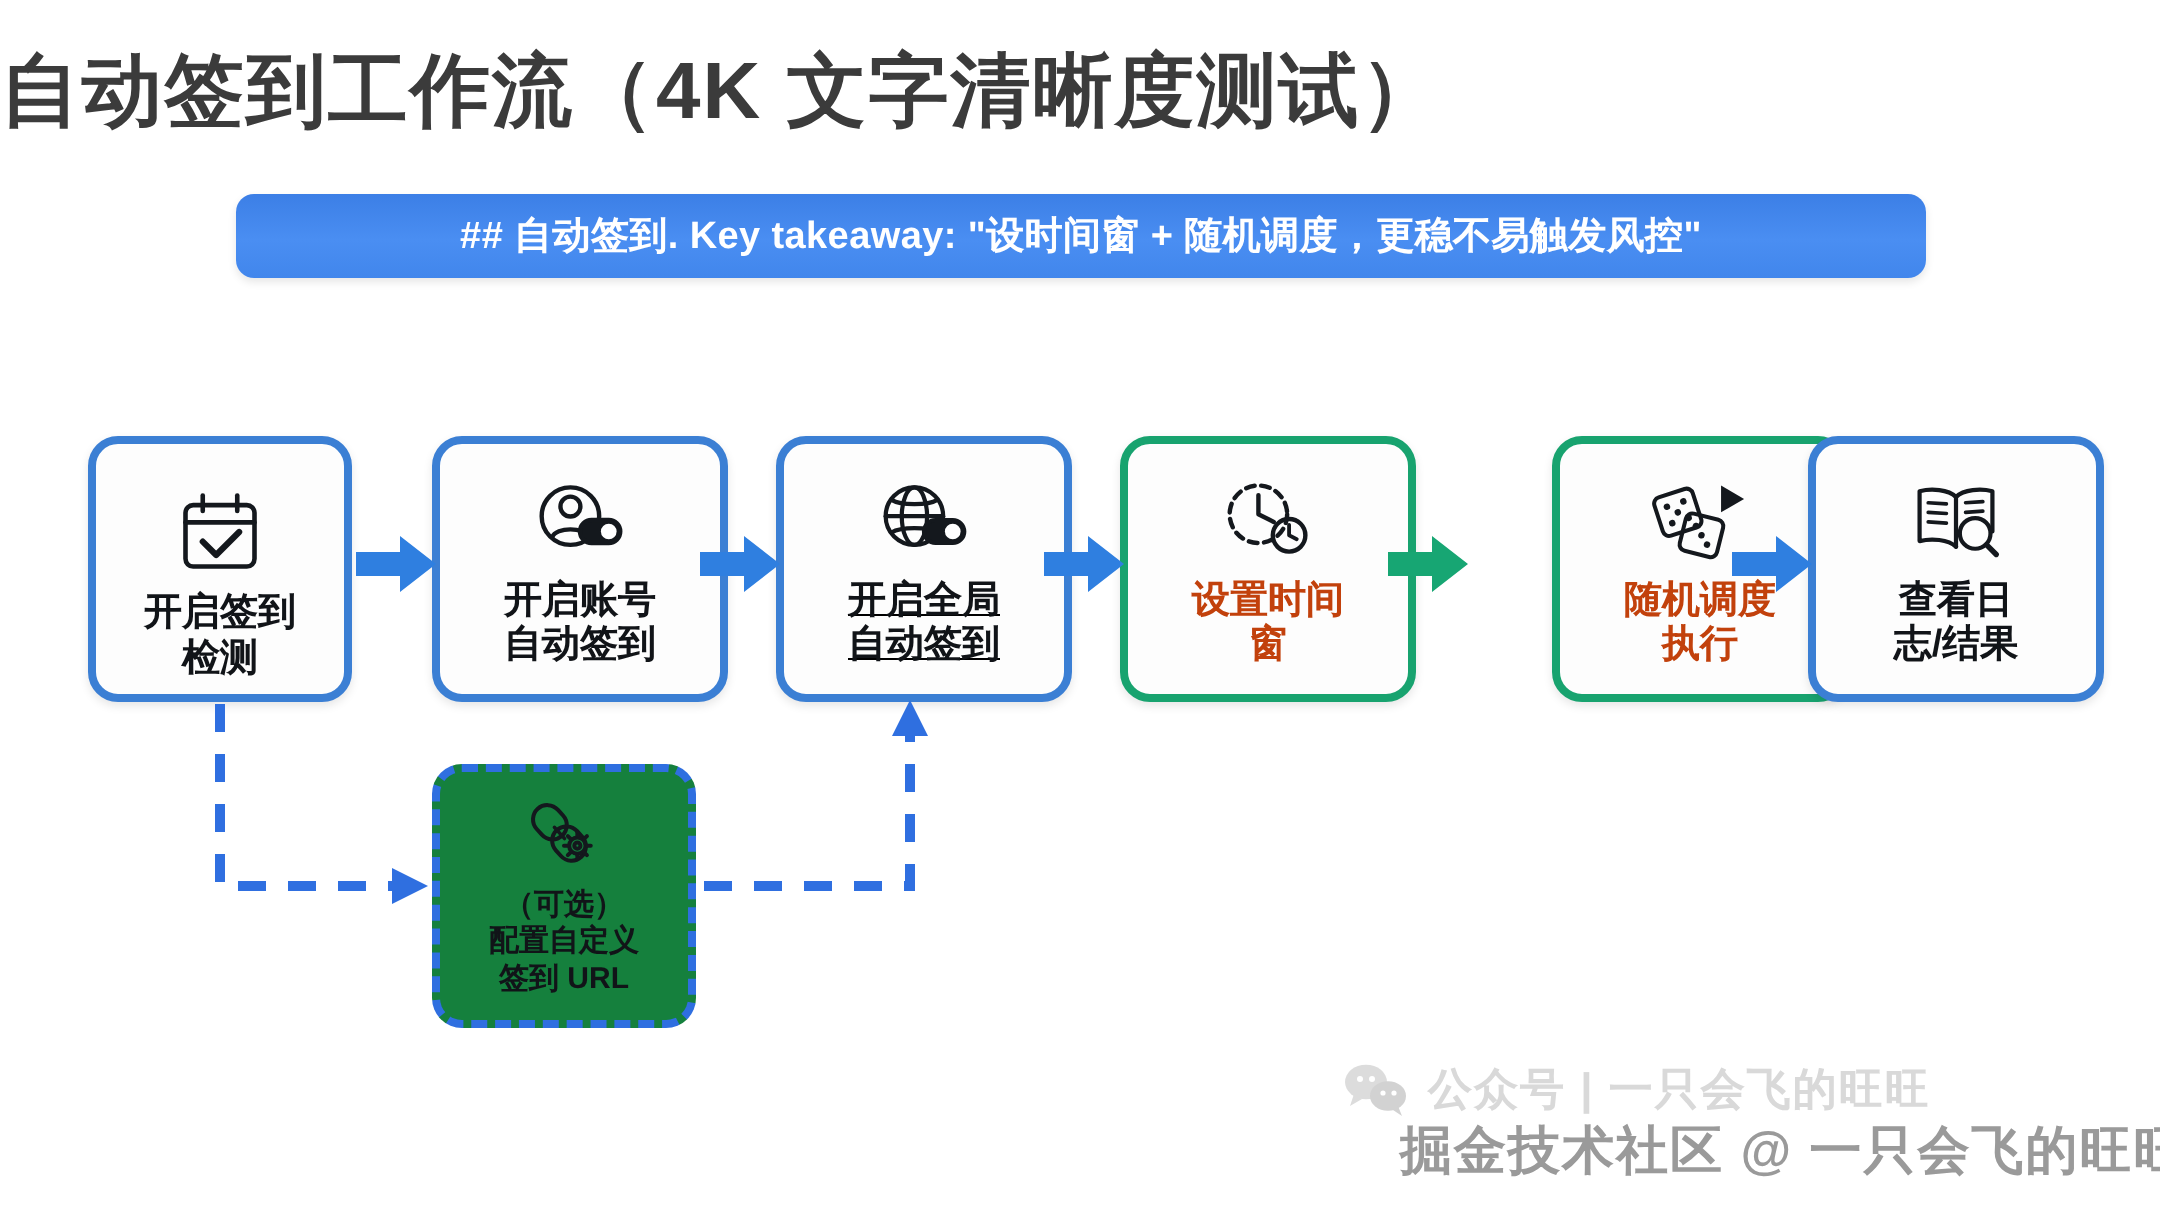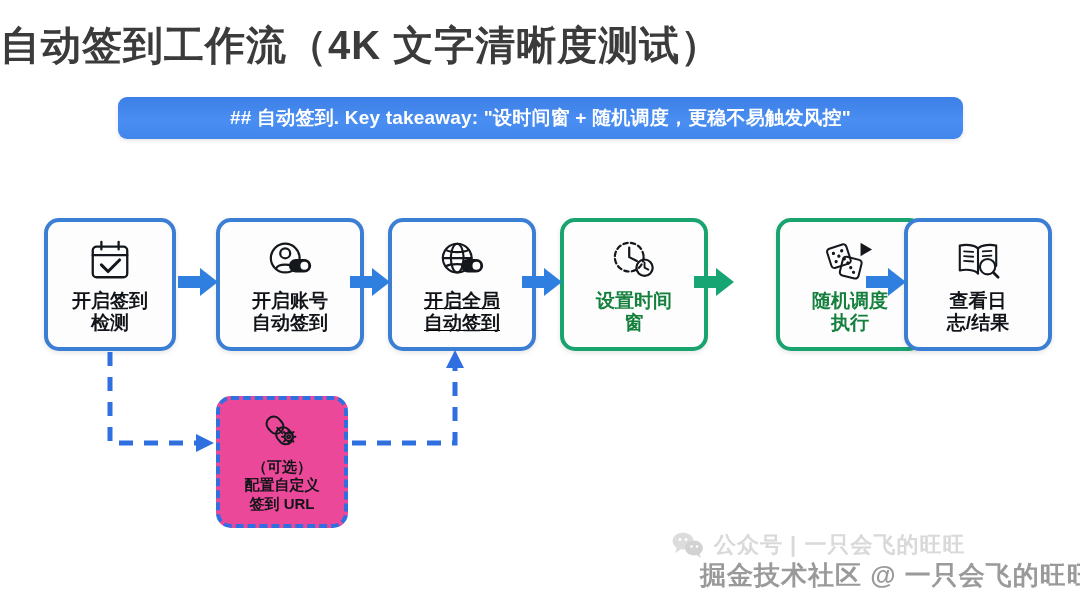--- a/index.html
+++ b/index.html
@@ -47,38 +47,38 @@
     box-shadow: 0 2px 5px rgba(0,0,0,0.10);
     padding-top: 12px;
   }
   .node.green { border-color: #18a36f; }
   .node .icon { height: 52px; display:flex; align-items:center; justify-content:center; }
   .node .label {
     margin-top: 4px;
     font-size: 19px; font-weight: bold; line-height: 1.16;
     color: #111418; text-align: center; white-space: pre-line;
   }
-  .node.green .label { color: #15803d; font-family: Liberation Serif, serif; }
-
-  
-  #node-1 { left: 44px;  top: 218px; width: 132px; }
+  .node.green .label { color: #c2410c; font-family: Liberation Serif, serif; }
+
+  
+  #node-1 { left: 44px;  top: 218px; width: 132px; justify-content: center; }
   #node-2 { left: 216px; top: 218px; }
   #node-3 { left: 388px; top: 218px; text-decoration: underline; }
   #node-4 { left: 560px; top: 218px; }
   #node-5 { left: 732px; top: 218px; margin-left: 44px; }
   #node-6 { left: 904px; top: 218px; }
 
   
   .arrow { position: absolute; top: 265px; width: 40px; height: 34px; }
 
   
   .node-opt {
-    position: absolute; left: 216px; top: 396px;
+    position: absolute; left: 216px; top: 382px;
     width: 132px; height: 132px;
-    background: #ec4899;
+    background: #15803d;
     border: 4px dashed #2f6fe0;
     border-radius: 15px;
     display:flex; flex-direction: column; align-items:center; justify-content:flex-start;
     padding-top: 10px;
   }
   .node-opt .icon { height: 46px; display:flex; align-items:center; justify-content:center; }
   .node-opt .label {
     margin-top: 2px; font-size: 15px; font-weight: bold; line-height: 1.22;
     color: #111418; text-align: center; white-space: pre-line;
   }

